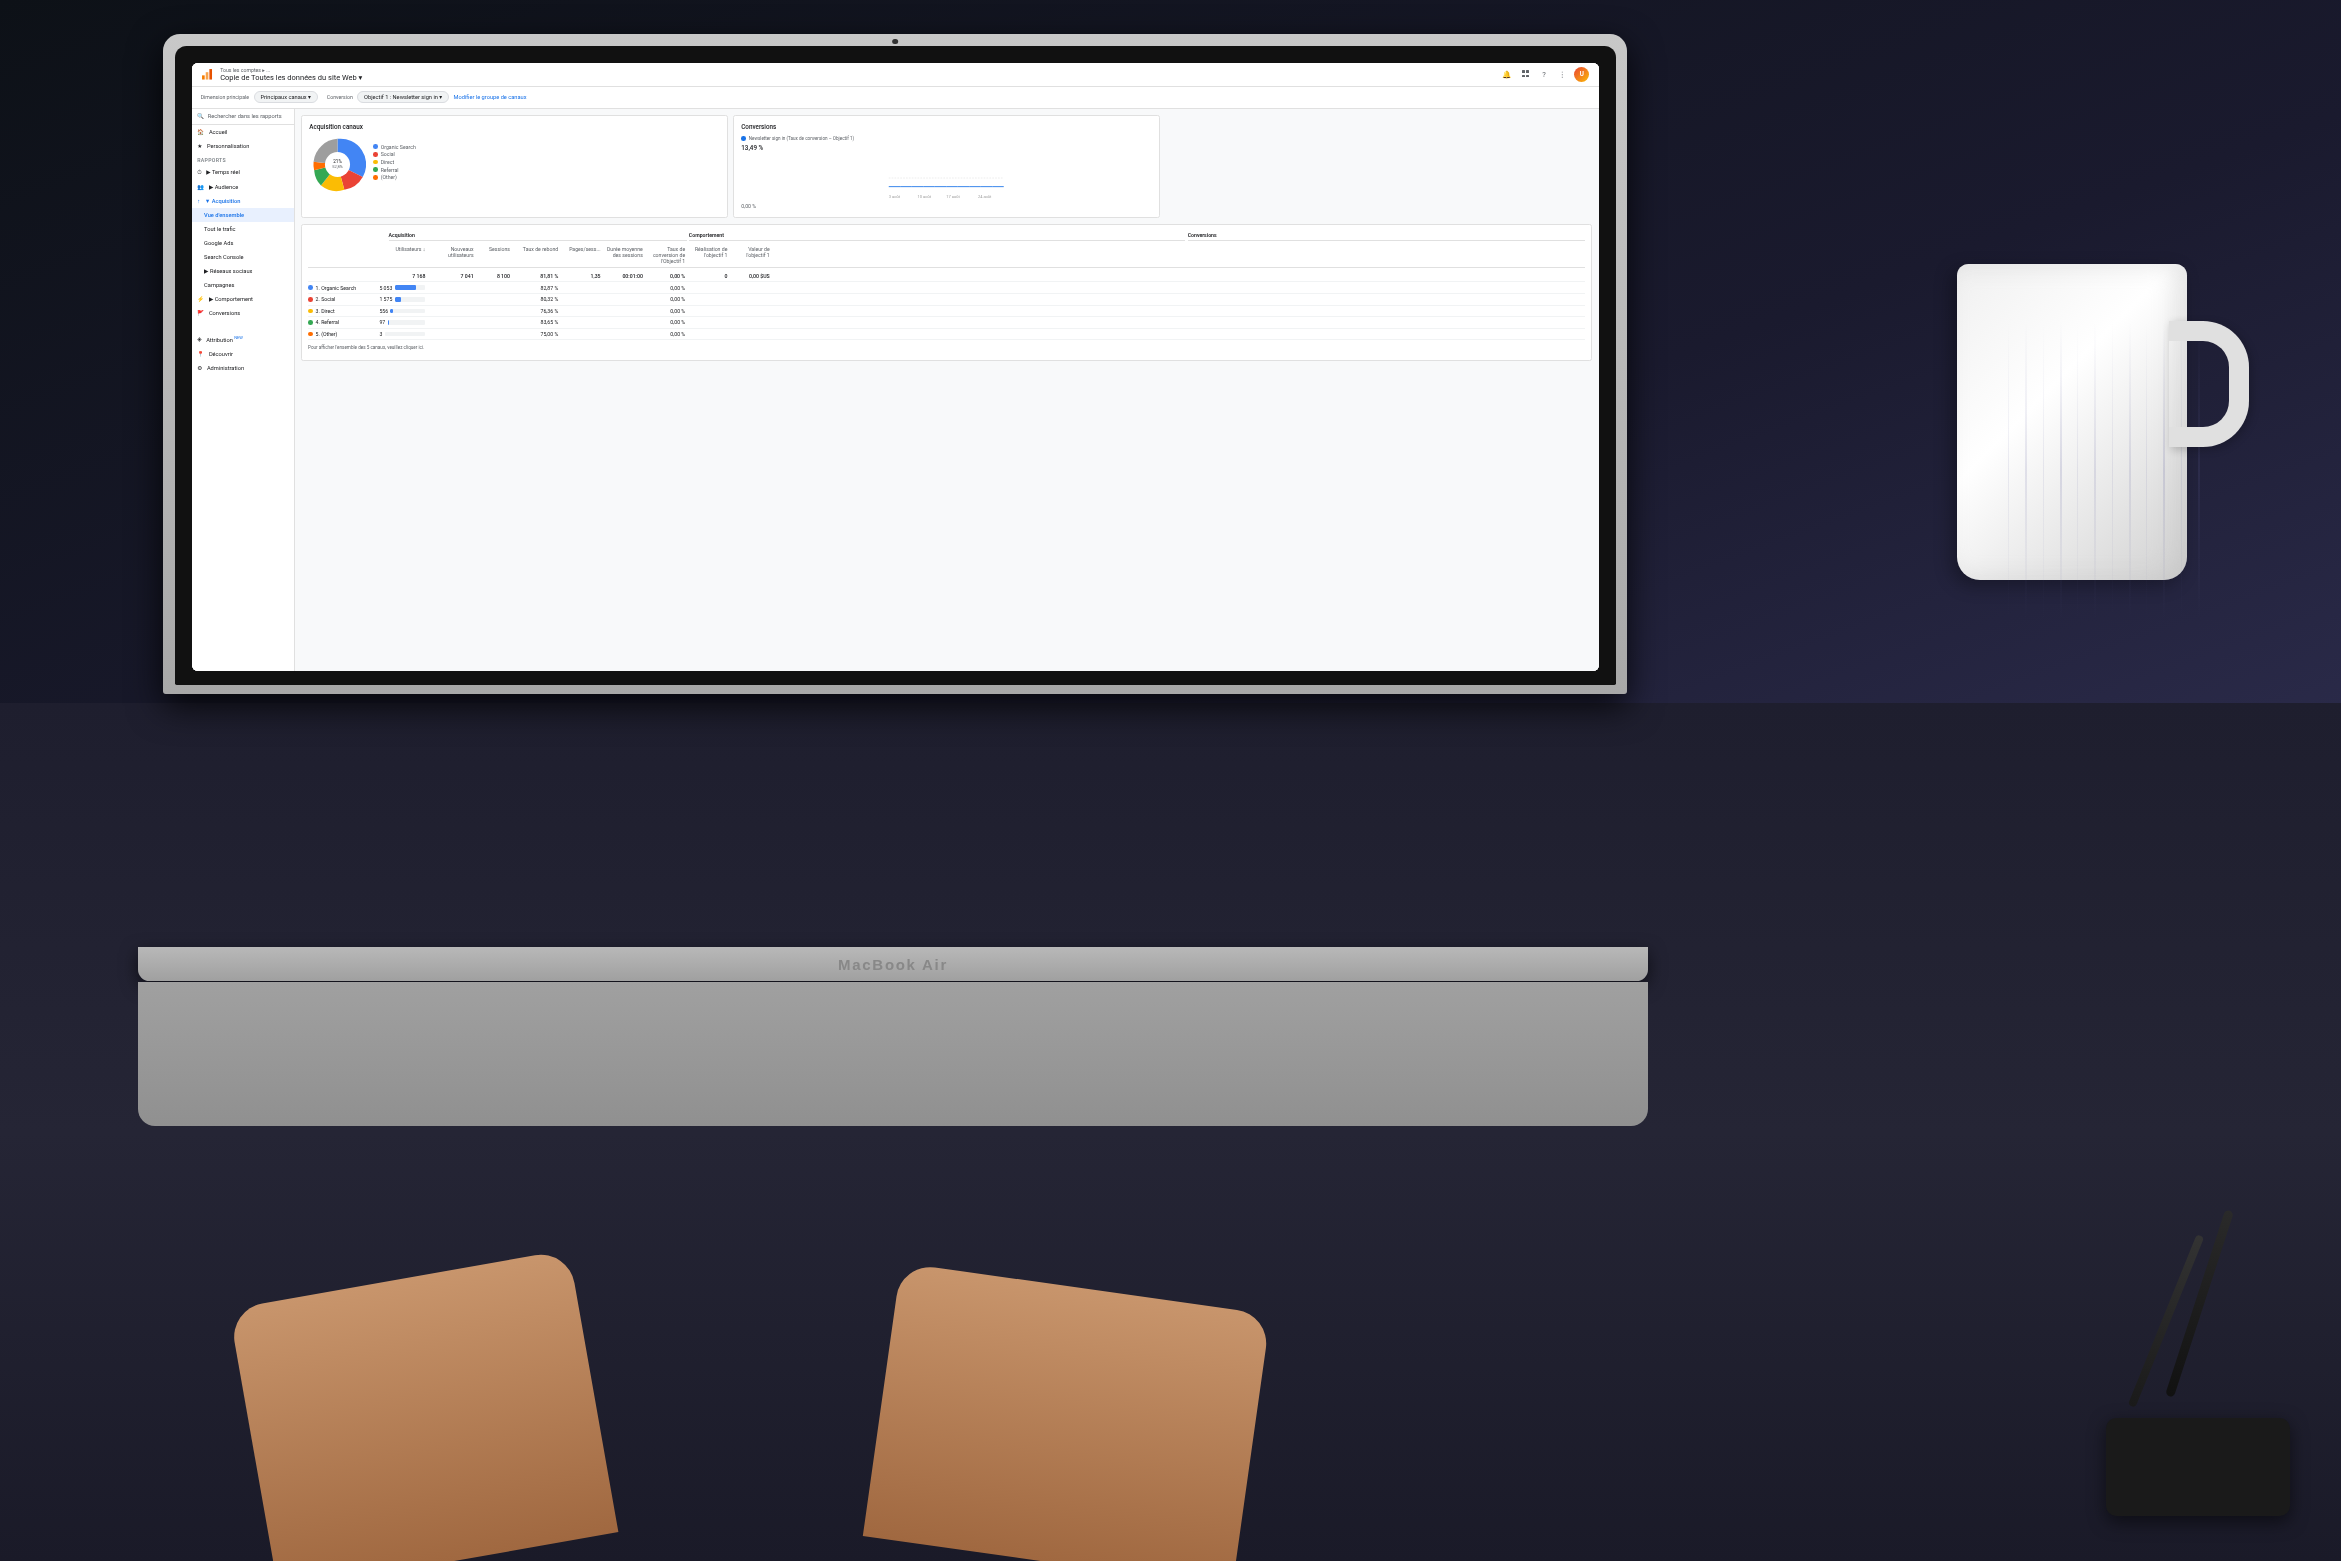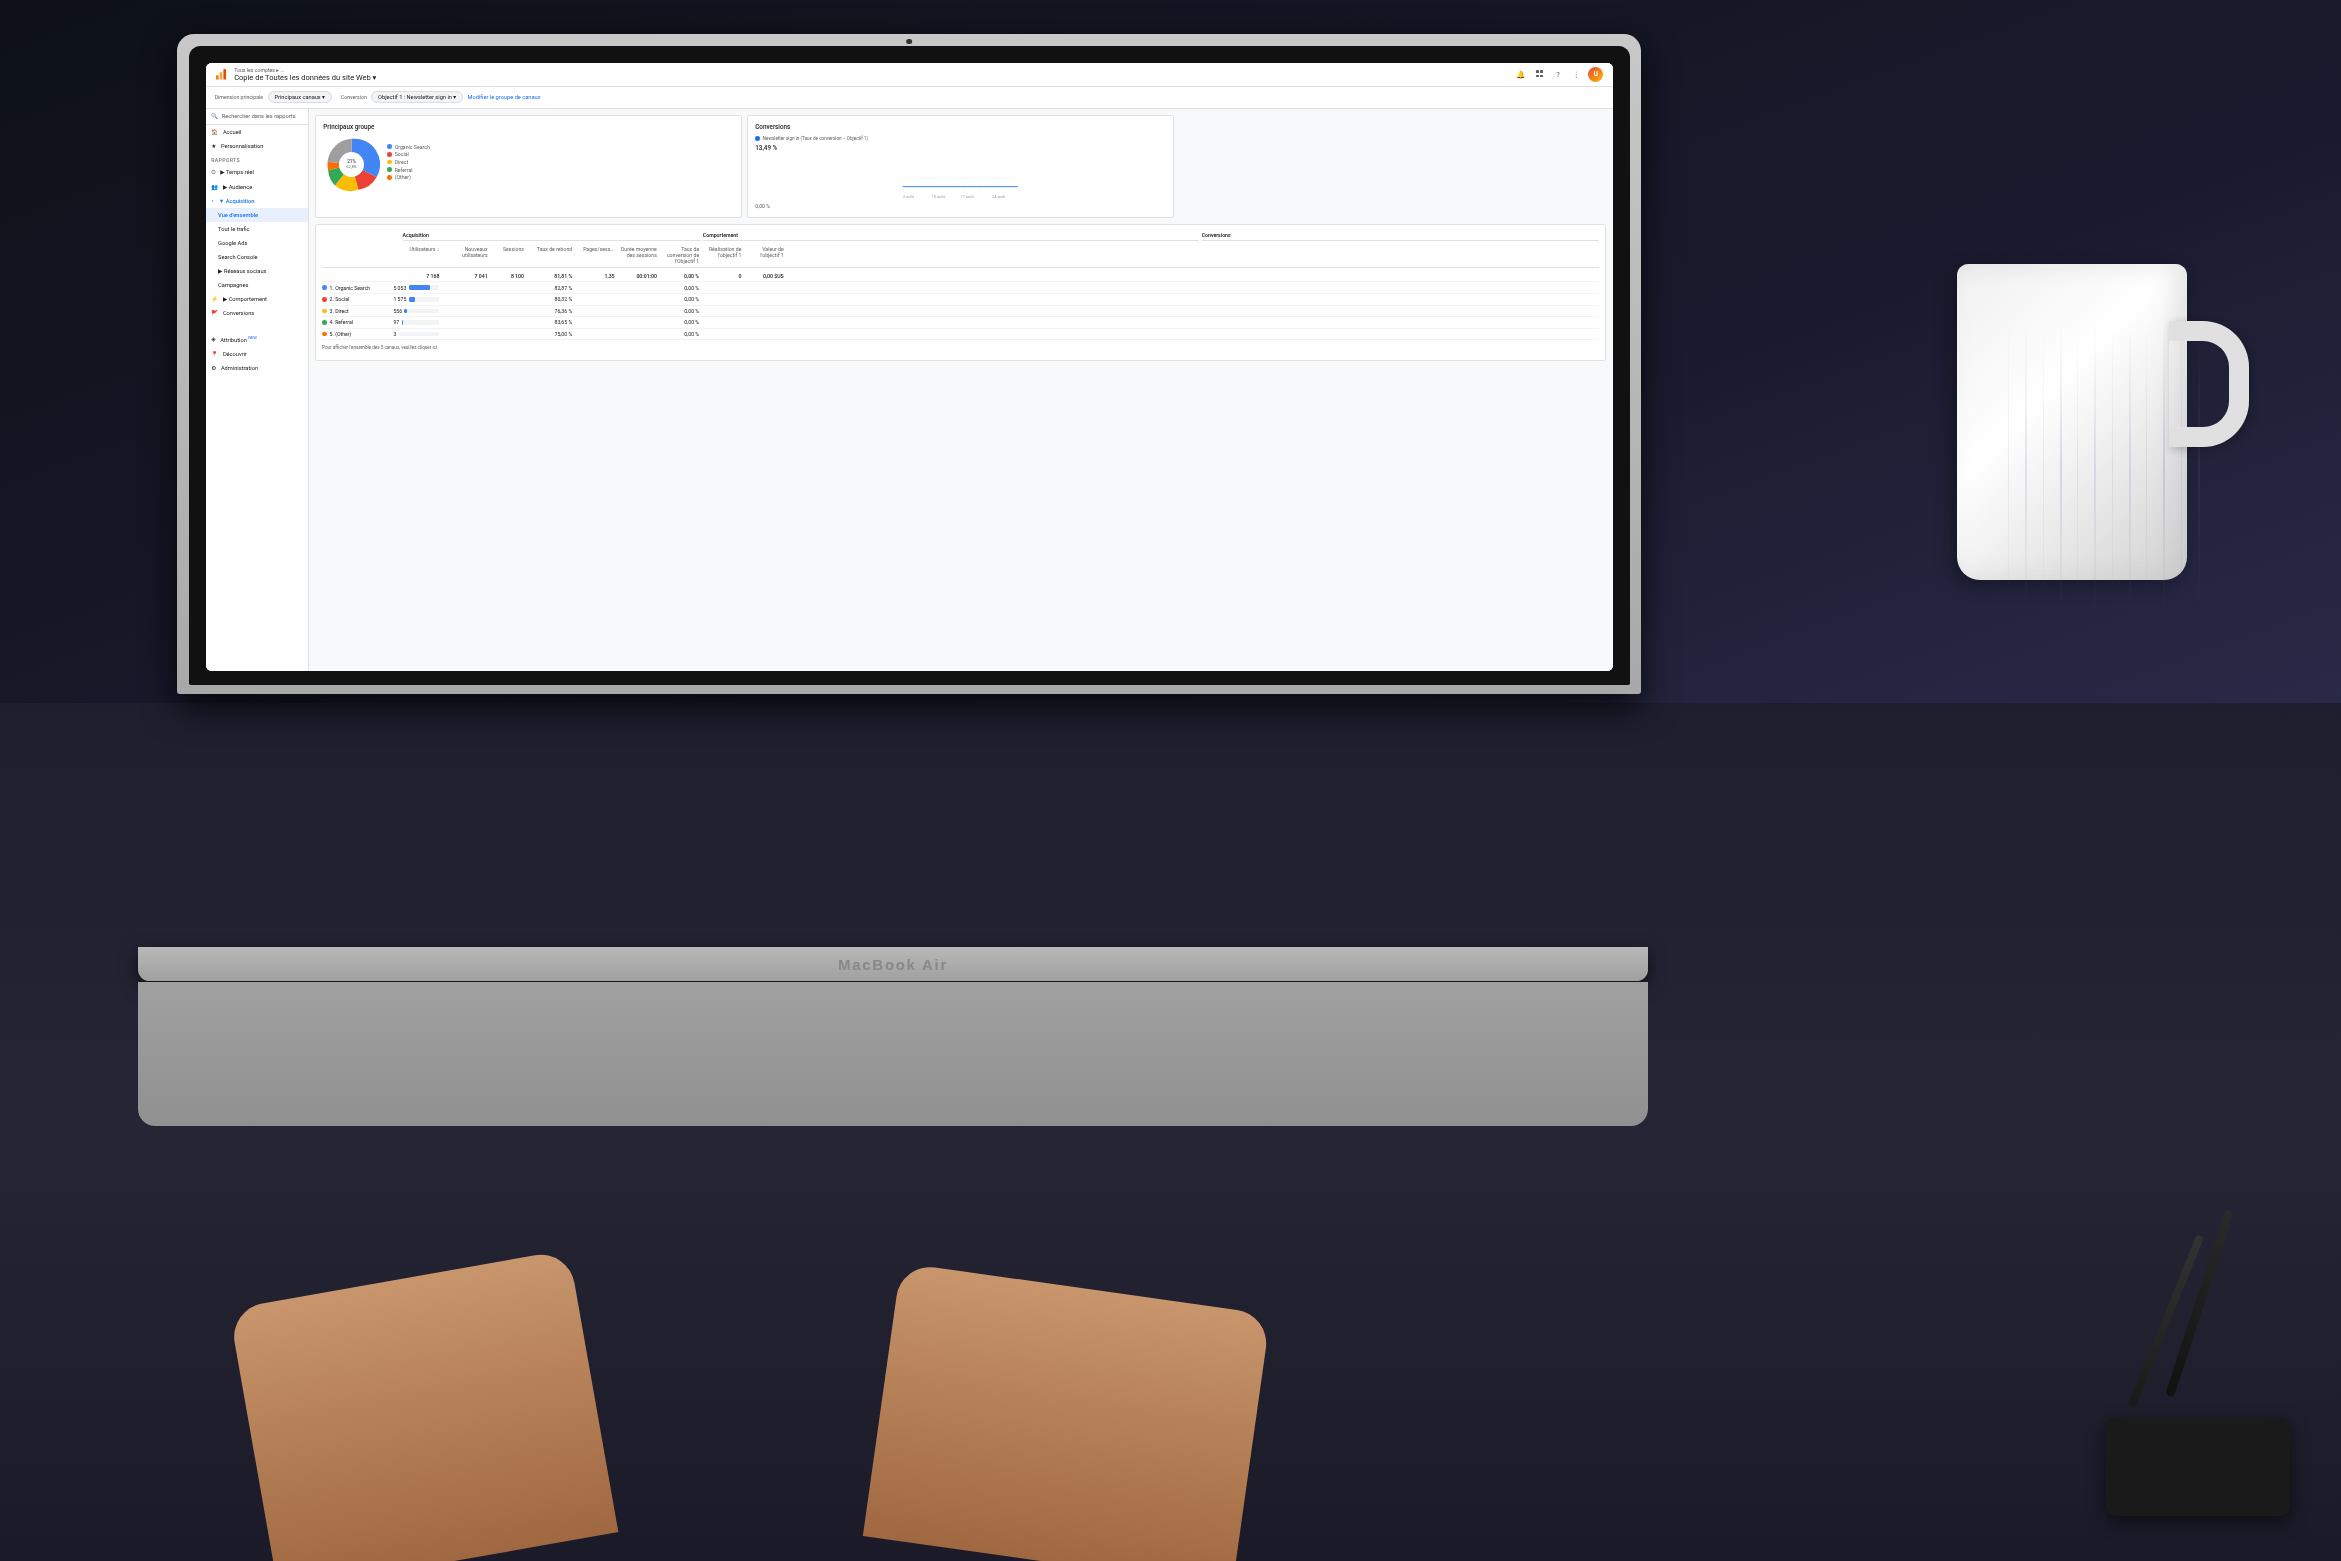--- a/index.html
+++ b/index.html
@@ -35,21 +35,21 @@
       top: 34px;
       left: 161px;
       width: 1522px;
       height: 1091px;
     }
 
     
     .laptop-lid {
       position: absolute;
       top: 0;
-      left: 16px;
+      left: 2px;
       width: 1464px;
       height: 660px;
       background: linear-gradient(180deg, #c8c8c8 0%, #b8b8b8 50%, #a8a8a8 100%);
       border-radius: 17px 17px 2.9px 2.9px;
       box-shadow: 0 11.5px 34px rgba(0,0,0,0.8);
     }
 
     .laptop-screen-bezel {
       position: absolute;
       top: 11.5px;
@@ -678,21 +678,21 @@
                 <span>⚙</span>
                 <span>Administration</span>
               </div>
             </div>
 
             <div class="ga-content">
 
               <div class="cards-row">
 
                 <div class="card">
-                  <div class="card-title">Principaux groupe</div>
+                  <div class="card-title">Acquisition canaux</div>
                   <div class="pie-container">
 
                     <svg width="57" height="57" viewBox="0 0 100 100" style="font-size:11px">
 
                       <path d="M50,50 L50,5 A45,45 0 0,1 94.3,72 Z" fill="#4285f4"></path>
 
                       <path d="M50,50 L94.3,72 A45,45 0 0,1 62,94.5 Z" fill="#ea4335"></path>
 
                       <path d="M50,50 L62,94.5 A45,45 0 0,1 21,87 Z" fill="#fbbc04"></path>
 

